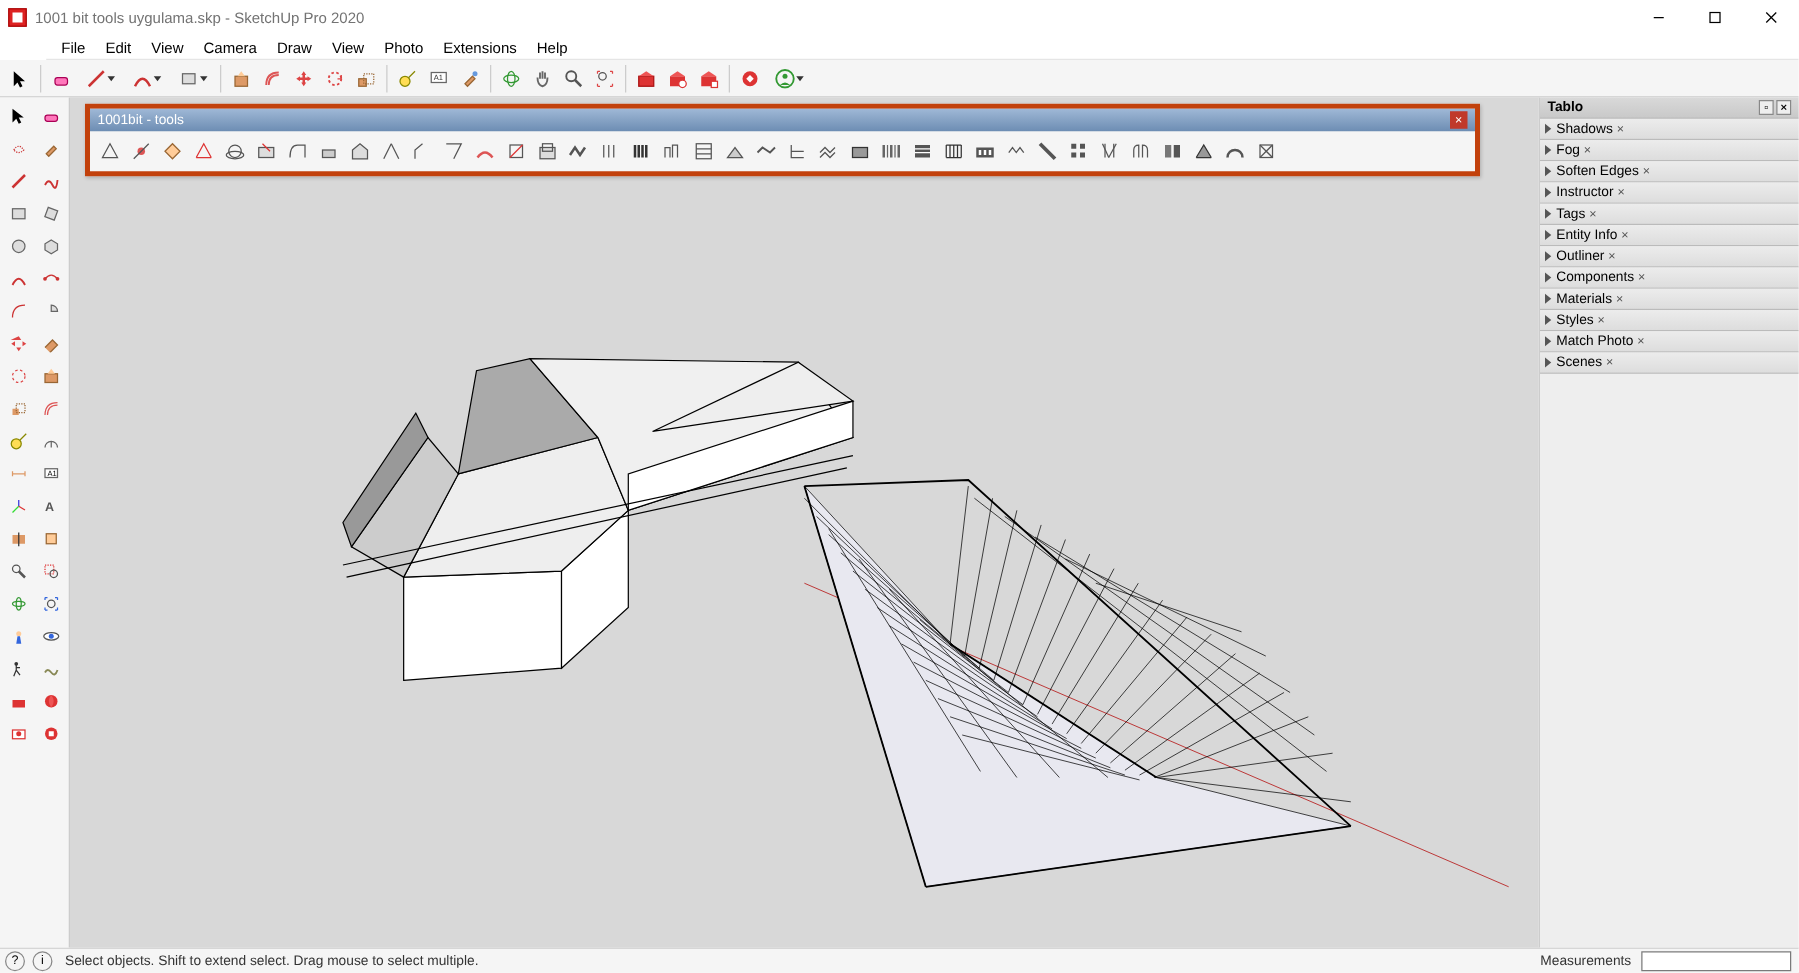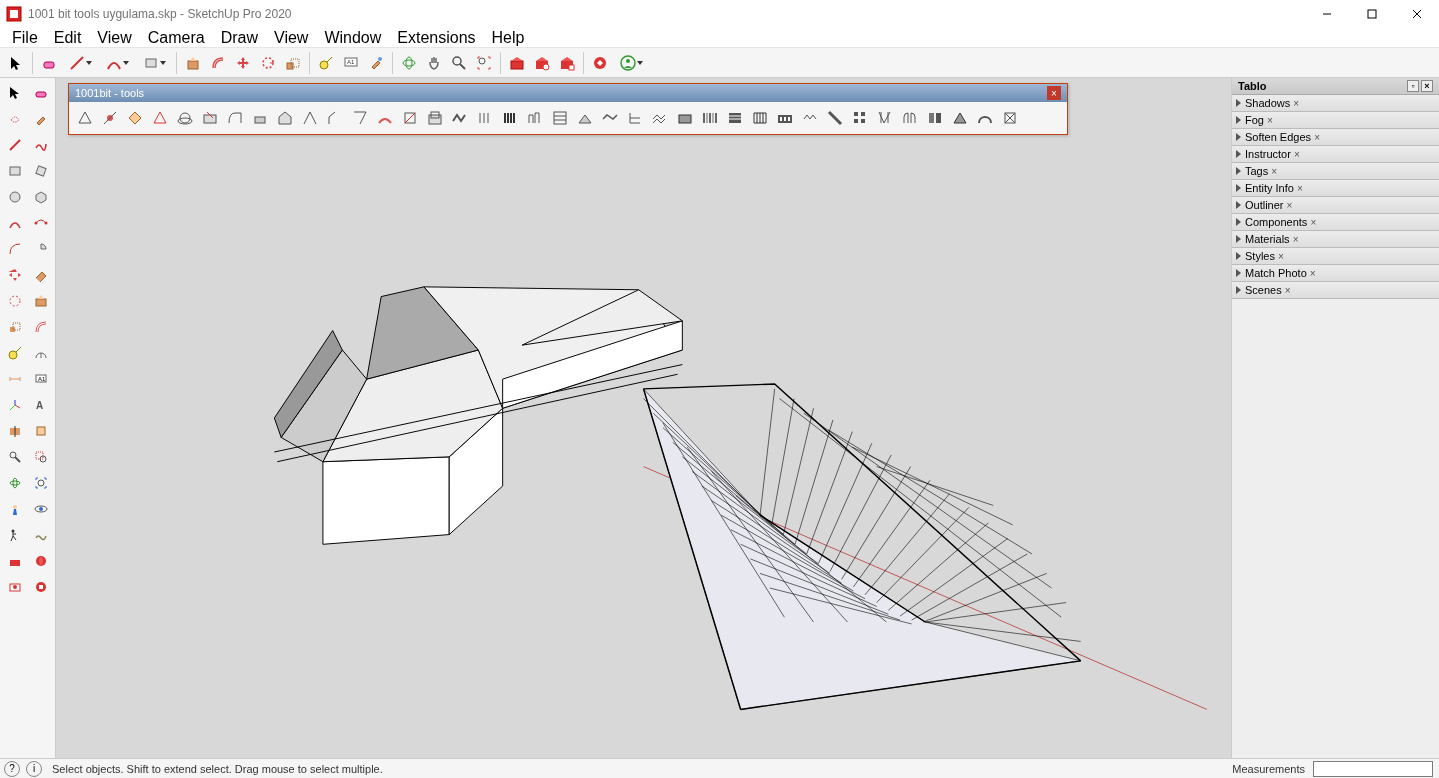--- a/index.html
+++ b/index.html
@@ -6,21 +6,21 @@
   html, body { width: 100%; height: 100%; overflow: hidden; background: #fff; }
   
   
   .titlebar { height: 28px; display: flex; align-items: center; background: #fff; font-size: 12px; }
   .titlebar .app-icon { width: 16px; height: 16px; margin: 0 6px; display: flex; align-items: center; justify-content: center; }
   .titlebar .title-text { flex: 1; color: #737373; }
   .win-controls { display: flex; height: 100%; }
   .win-btn { width: 45px; display: flex; align-items: center; justify-content: center; }
 
   
-  .menubar { height: 20px; display: flex; align-items: center; padding: 0 4px; font-size: 16px; background: #fff; border-bottom: 1px solid #e5e5e5; }
+  .menubar { height: 20px; display: flex; align-items: center; padding: 0 4px; font-size: 12px; background: #fff; border-bottom: 1px solid #e5e5e5; margin-left: 37px; }
   .menubar .menu-item { padding: 2px 8px; cursor: default; }
 
   
   .top-toolbar { height: 30px; display: flex; align-items: center; padding: 2px 4px; background: #f5f5f5; border-bottom: 1px solid #ccc; gap: 1px; }
   .toolbar-divider { width: 1px; height: 22px; background: #ccc; margin: 0 3px; }
   .tbtn { width: 24px; height: 24px; display: flex; align-items: center; justify-content: center; cursor: pointer; border: 1px solid transparent; border-radius: 2px; }
   .tbtn-wide { width: 36px; }
   .dropdown-arrow { width: 0; height: 0; border-left: 3px solid transparent; border-right: 3px solid transparent; border-top: 4px solid #333; margin-left: 1px; }
   
   
@@ -28,21 +28,21 @@
   
   
   .left-toolbar { width: 56px; background: #f5f5f5; border-right: 1px solid #ccc; display: flex; flex-direction: column; padding: 2px; gap: 1px; }
   .left-row { display: flex; gap: 1px; }
   .left-toolbar .tbtn { width: 25px; height: 25px; }
 
   
   .viewport { flex: 1; background: #d8d8d8; position: relative; overflow: hidden; }
   
   
-  .floating-toolbar { position: absolute; top: 5px; left: 12px; width: 1000px; background: #f5f5f5; border: 1px solid #c2410c; box-shadow: 1px 1px 3px rgba(0,0,0,0.2); }
+  .floating-toolbar { position: absolute; top: 5px; left: 12px; width: 1116px; background: #f5f5f5; border: 4px solid #c2410c; box-shadow: 1px 1px 3px rgba(0,0,0,0.2); }
   .ft-title { background: linear-gradient(#9fb8d6, #6d8db3); color: #fff; font-size: 11px; padding: 2px 6px; display: flex; align-items: center; justify-content: space-between; }
   .ft-close { width: 14px; height: 14px; background: #c0392b; display: flex; align-items:center; justify-content:center; color:#fff; font-size:10px; cursor:pointer; }
   .ft-body { display: flex; gap: 1px; padding: 4px; flex-wrap: nowrap; overflow: hidden; }
   .ft-body .tbtn { width: 24px; height: 24px; }
   
   
   .right-panel { width: 208px; background: #eee; border-left: 1px solid #ccc; display: flex; flex-direction: column; }
   .tray-header { background: linear-gradient(#d9d9d9,#c9c9c9); border-bottom: 1px solid #aaa; font-size: 11px; font-weight: bold; padding: 2px 6px; display:flex; align-items:flex-end; justify-content: space-between; }
   .tray-header-btns { display:flex; gap:2px;}
   .tray-header-btns span { width:12px; height:12px; border:1px solid #888; font-size:9px; display:flex; align-items:center; justify-content:center; cursor:pointer; background:#eee;}
@@ -91,21 +91,21 @@
   </div>
 </div>
 
 <div class="menubar">
   <div class="menu-item">File</div>
   <div class="menu-item">Edit</div>
   <div class="menu-item">View</div>
   <div class="menu-item">Camera</div>
   <div class="menu-item">Draw</div>
   <div class="menu-item">View</div>
-  <div class="menu-item">Window</div>
+  <div class="menu-item">Photo</div>
   <div class="menu-item">Extensions</div>
   <div class="menu-item">Help</div>
 </div>
 
 <div class="top-toolbar">
   <div class="tbtn">
       <svg width="16" height="16">
         <path d="M3 2 L3 14 L6 11 L8 15 L10 14 L8 10 L12 10 Z" fill="#000"></path>
       </svg>
     </div>

